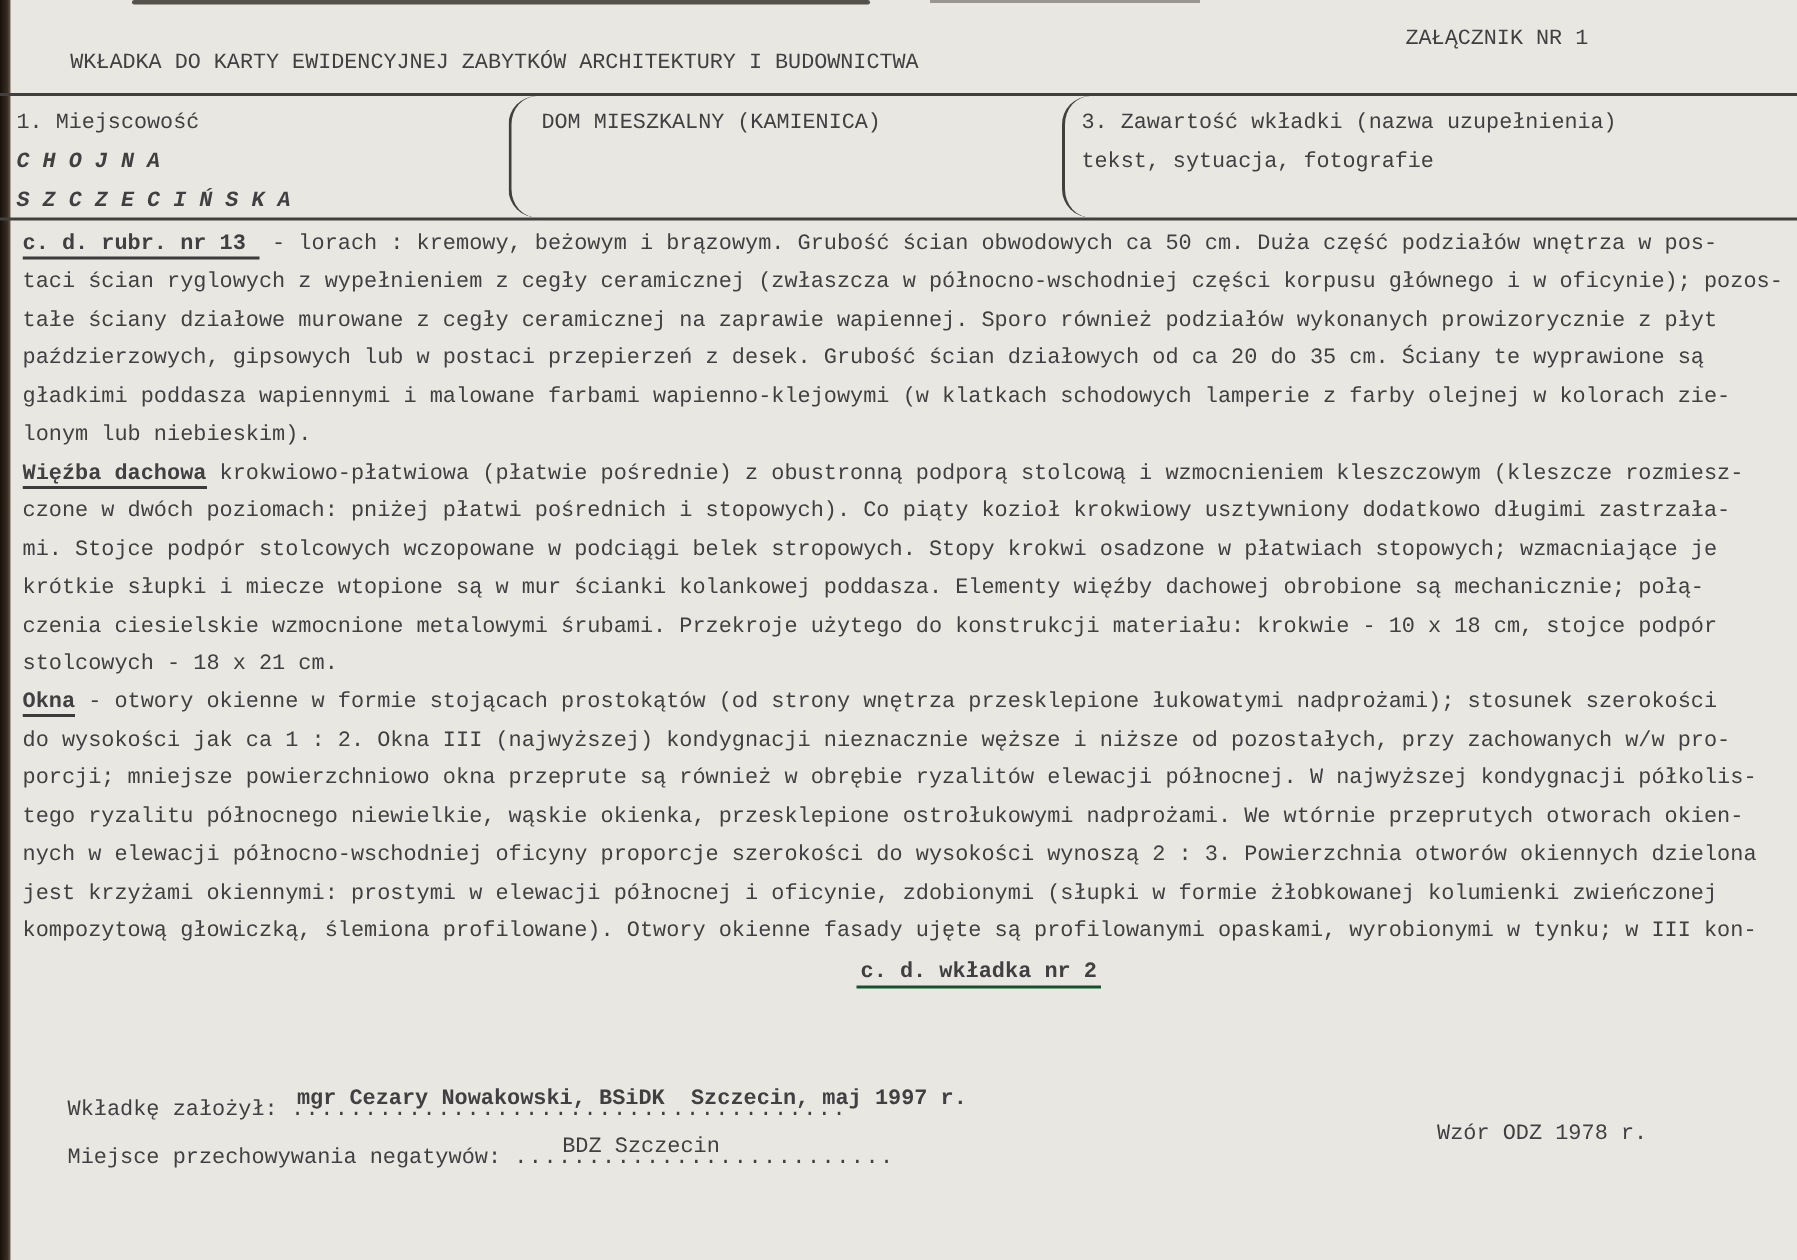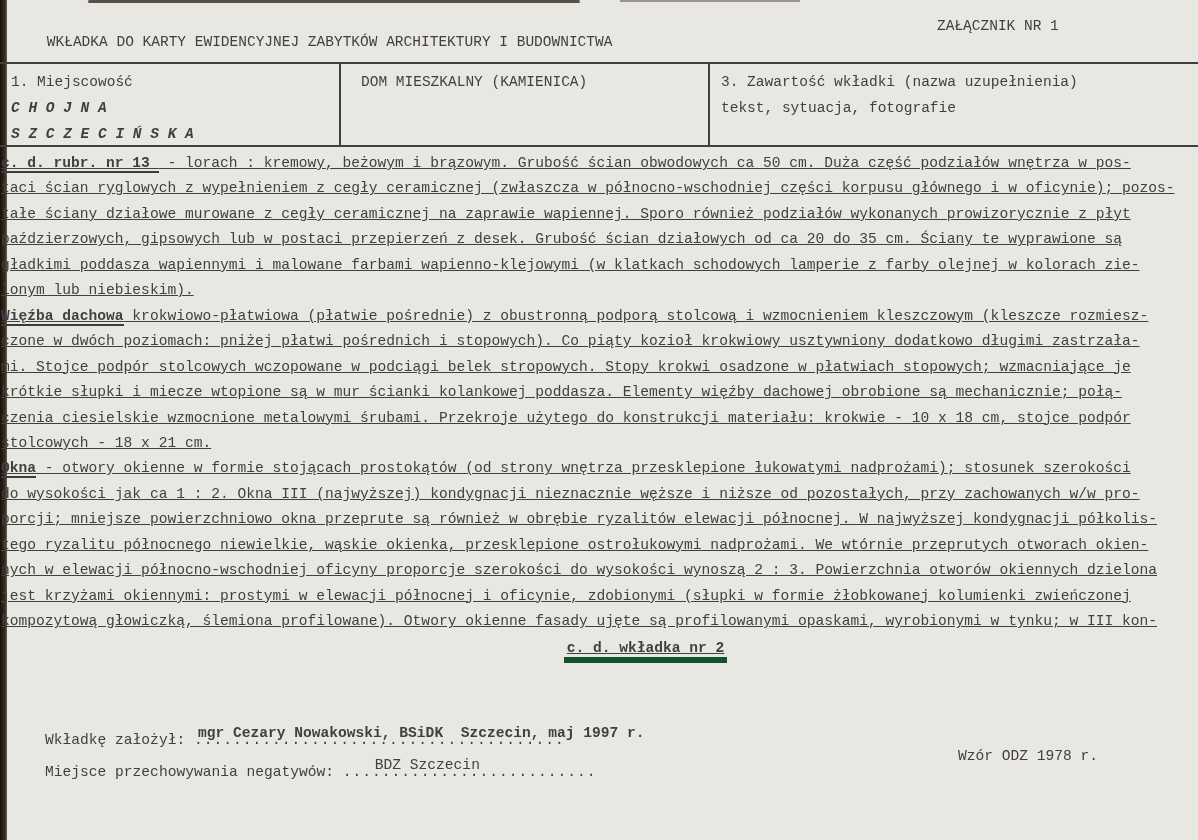--- a/index.html
+++ b/index.html
@@ -14,32 +14,32 @@
     background:linear-gradient(90deg,#171009,#382d23 70%,#6b5f50);}
   .scan-edge-top{position:absolute;left:88px;top:0;width:492px;height:3px;background:#2e2a24;opacity:.8;border-radius:2px;}
   .scan-edge-top2{position:absolute;left:620px;top:0;width:180px;height:2px;background:#4a443c;opacity:.5;}
 
   .header{position:absolute;top:18px;left:12px;right:0;font-size:14.5px;white-space:pre;}
   .annex{position:absolute;left:925px;top:0;white-space:pre;}
 
   .info-table{position:absolute;top:62px;left:0;width:1198px;height:85px;
     border-top:2px solid #42403f;border-bottom:2px solid #42403f;
     display:flex;box-sizing:border-box;font-size:14.5px;line-height:26px;}
-  .cell{box-sizing:border-box;padding:5px 8px 0 11px;}
+  .cell{box-sizing:border-box;padding:5px 8px 0 11px;border-radius:19px;}
   .cell-1{width:339px;}
   .cell-2{width:369px;border-left:2px solid #42403f;}
   .cell-3{flex:1;border-left:2px solid #42403f;}
   .place-line{font-weight:bold;white-space:pre;font-style:italic;}
   .obj-value{padding-left:9px;}
 
-  .body-text{position:absolute;top:151px;left:1px;right:3px;font-size:14.6px;line-height:25.45px;text-decoration:underline;}
+  .body-text{position:absolute;top:151px;left:15px;right:3px;font-size:14.6px;line-height:25.45px;}
   .line{white-space:pre;overflow:hidden;}
   .lead{font-weight:bold;border-bottom:2px solid #3c3a3b;white-space:pre;}
   .continuation{text-align:center;padding-left:95px;margin-top:1px;font-weight:bold;font-size:14.6px;}
-  .continuation .u{border-bottom:6px solid #14532d;padding:0 3px 1px 3px;}
+  .continuation .u{border-bottom:2px solid #14532d;padding:0 3px 1px 3px;}
 
   .footer-line{position:absolute;font-size:14.6px;white-space:pre;}
   .founder-row{top:716px;left:10px;}
   .negatives-row{top:748px;left:10px;}
   .pattern{position:absolute;top:748px;left:958px;font-size:14.6px;white-space:pre;}
   .fill{position:relative;display:inline-block;}
   .dots{letter-spacing:1px;}
   .raised{position:absolute;bottom:7px;white-space:pre;}
   .raised-founder{left:4px;font-weight:bold;}
   .raised-negatives{left:32px;}

